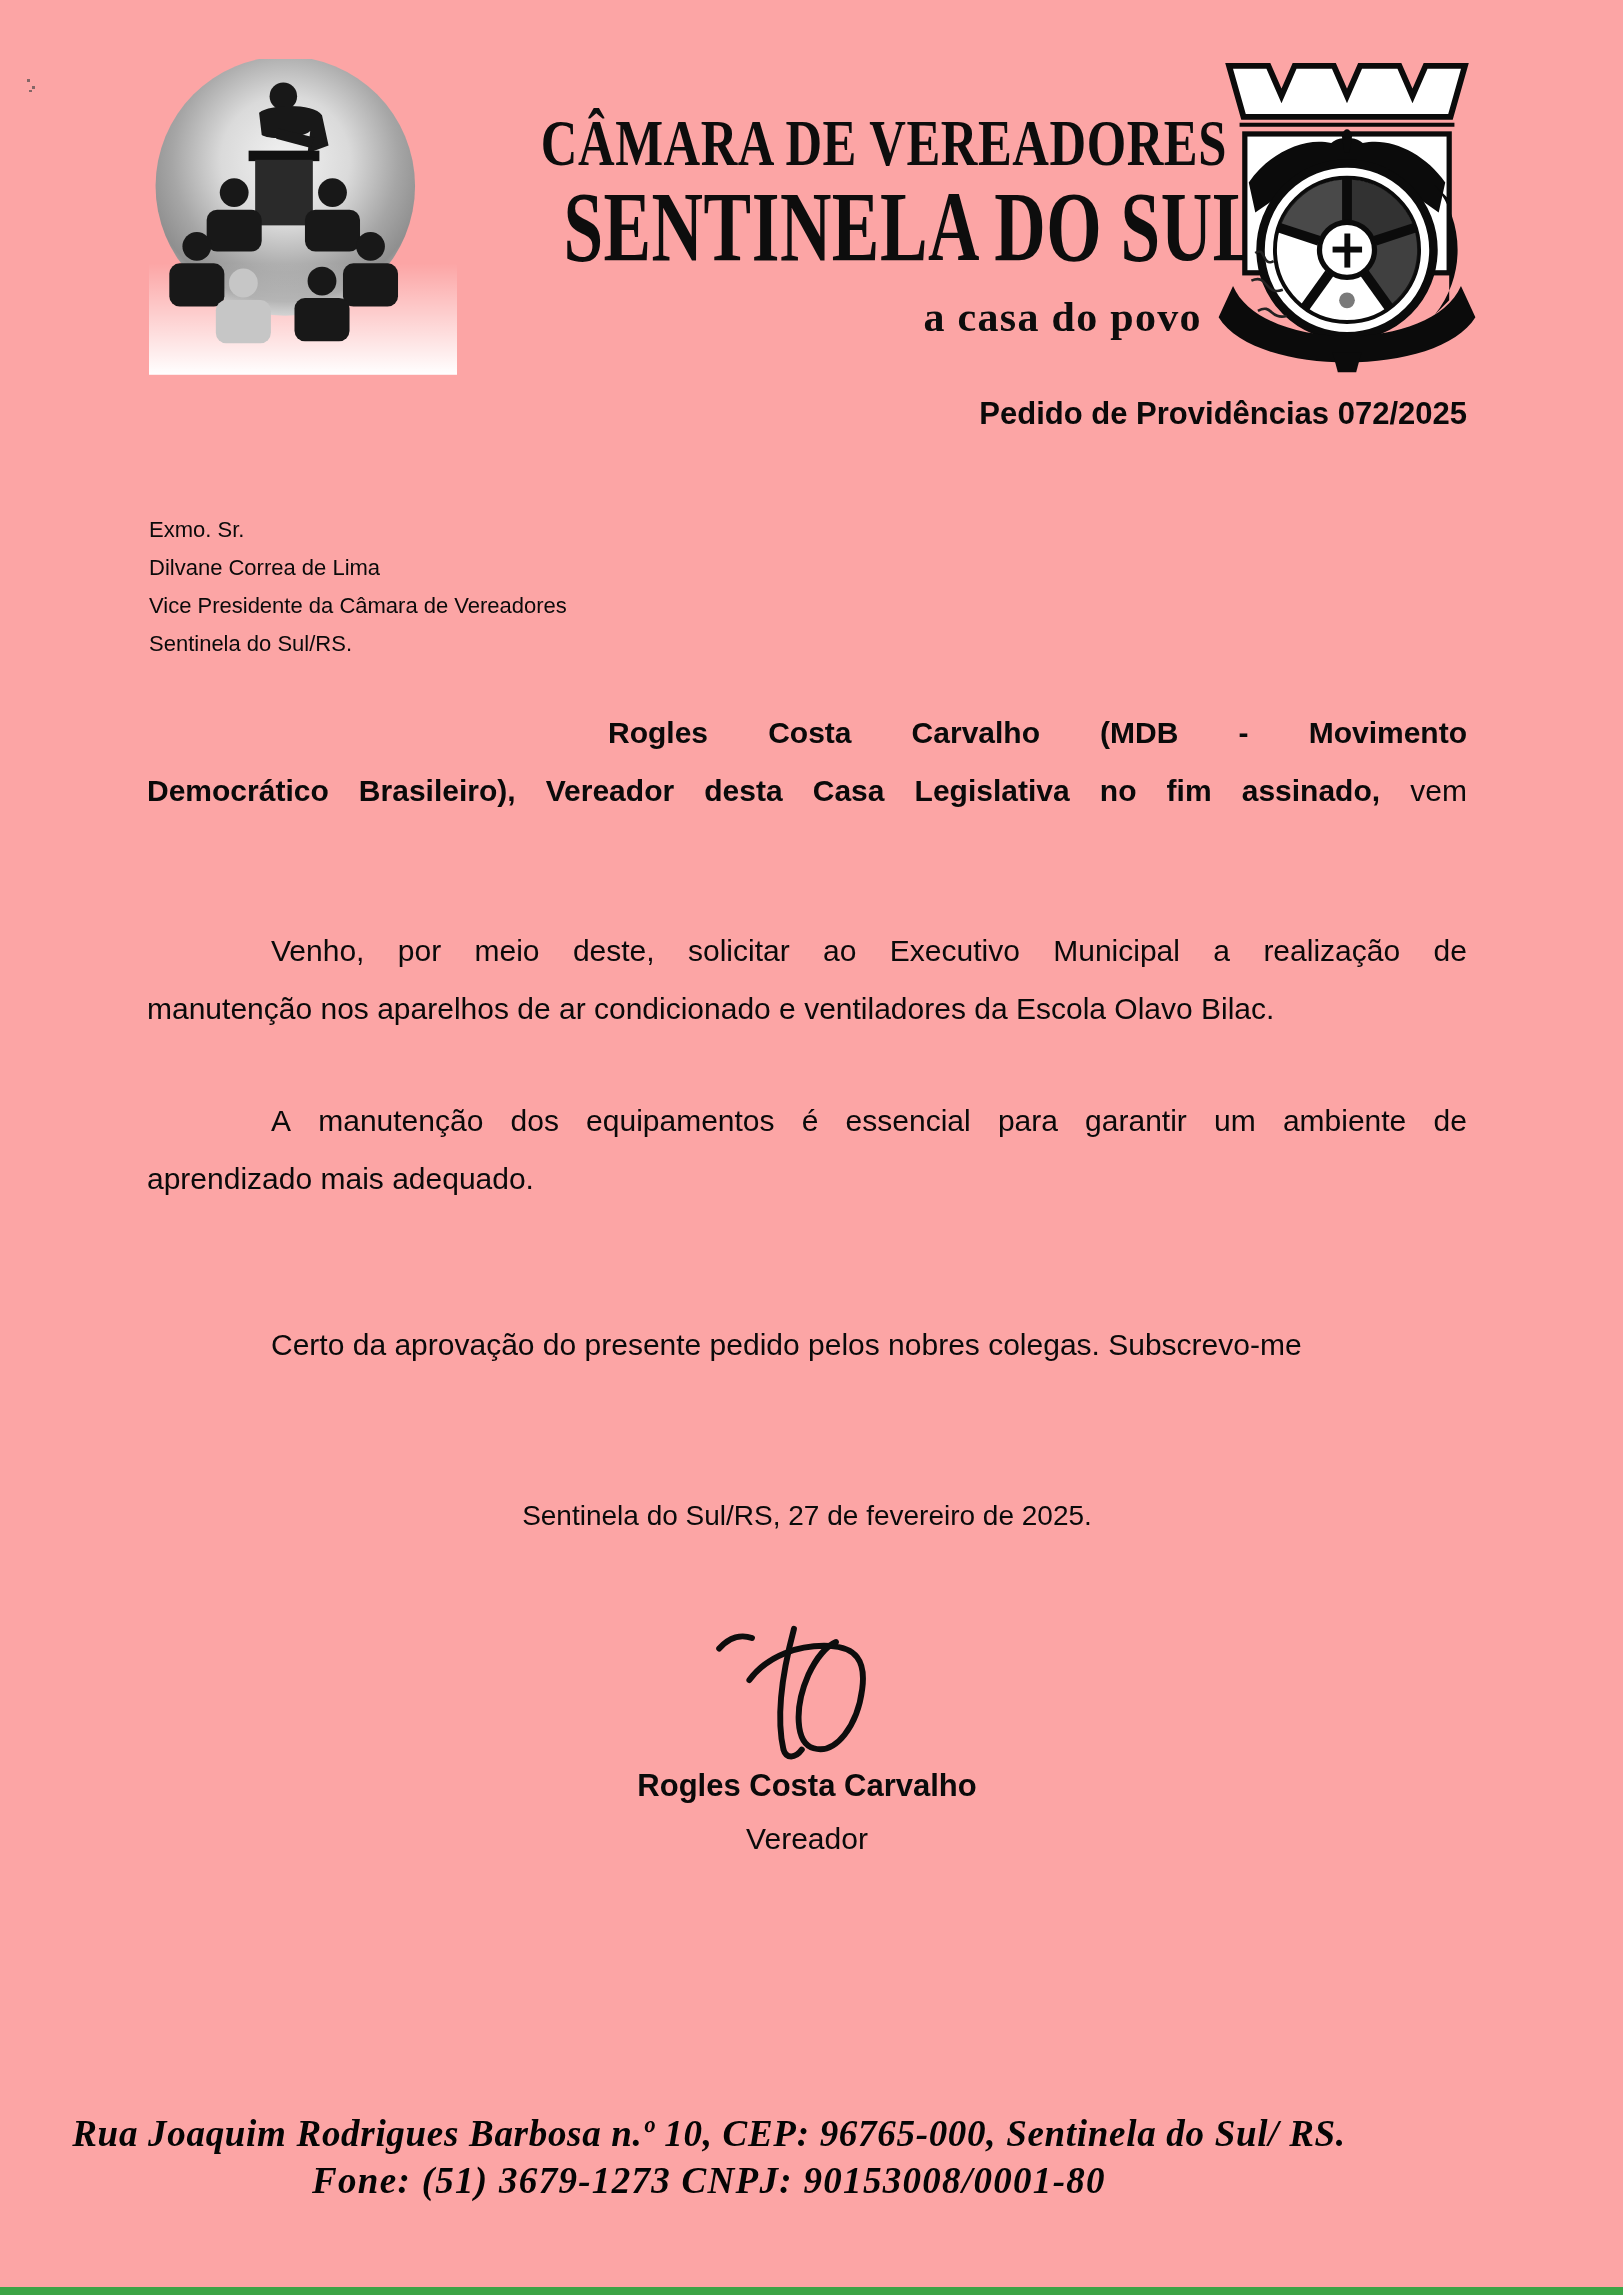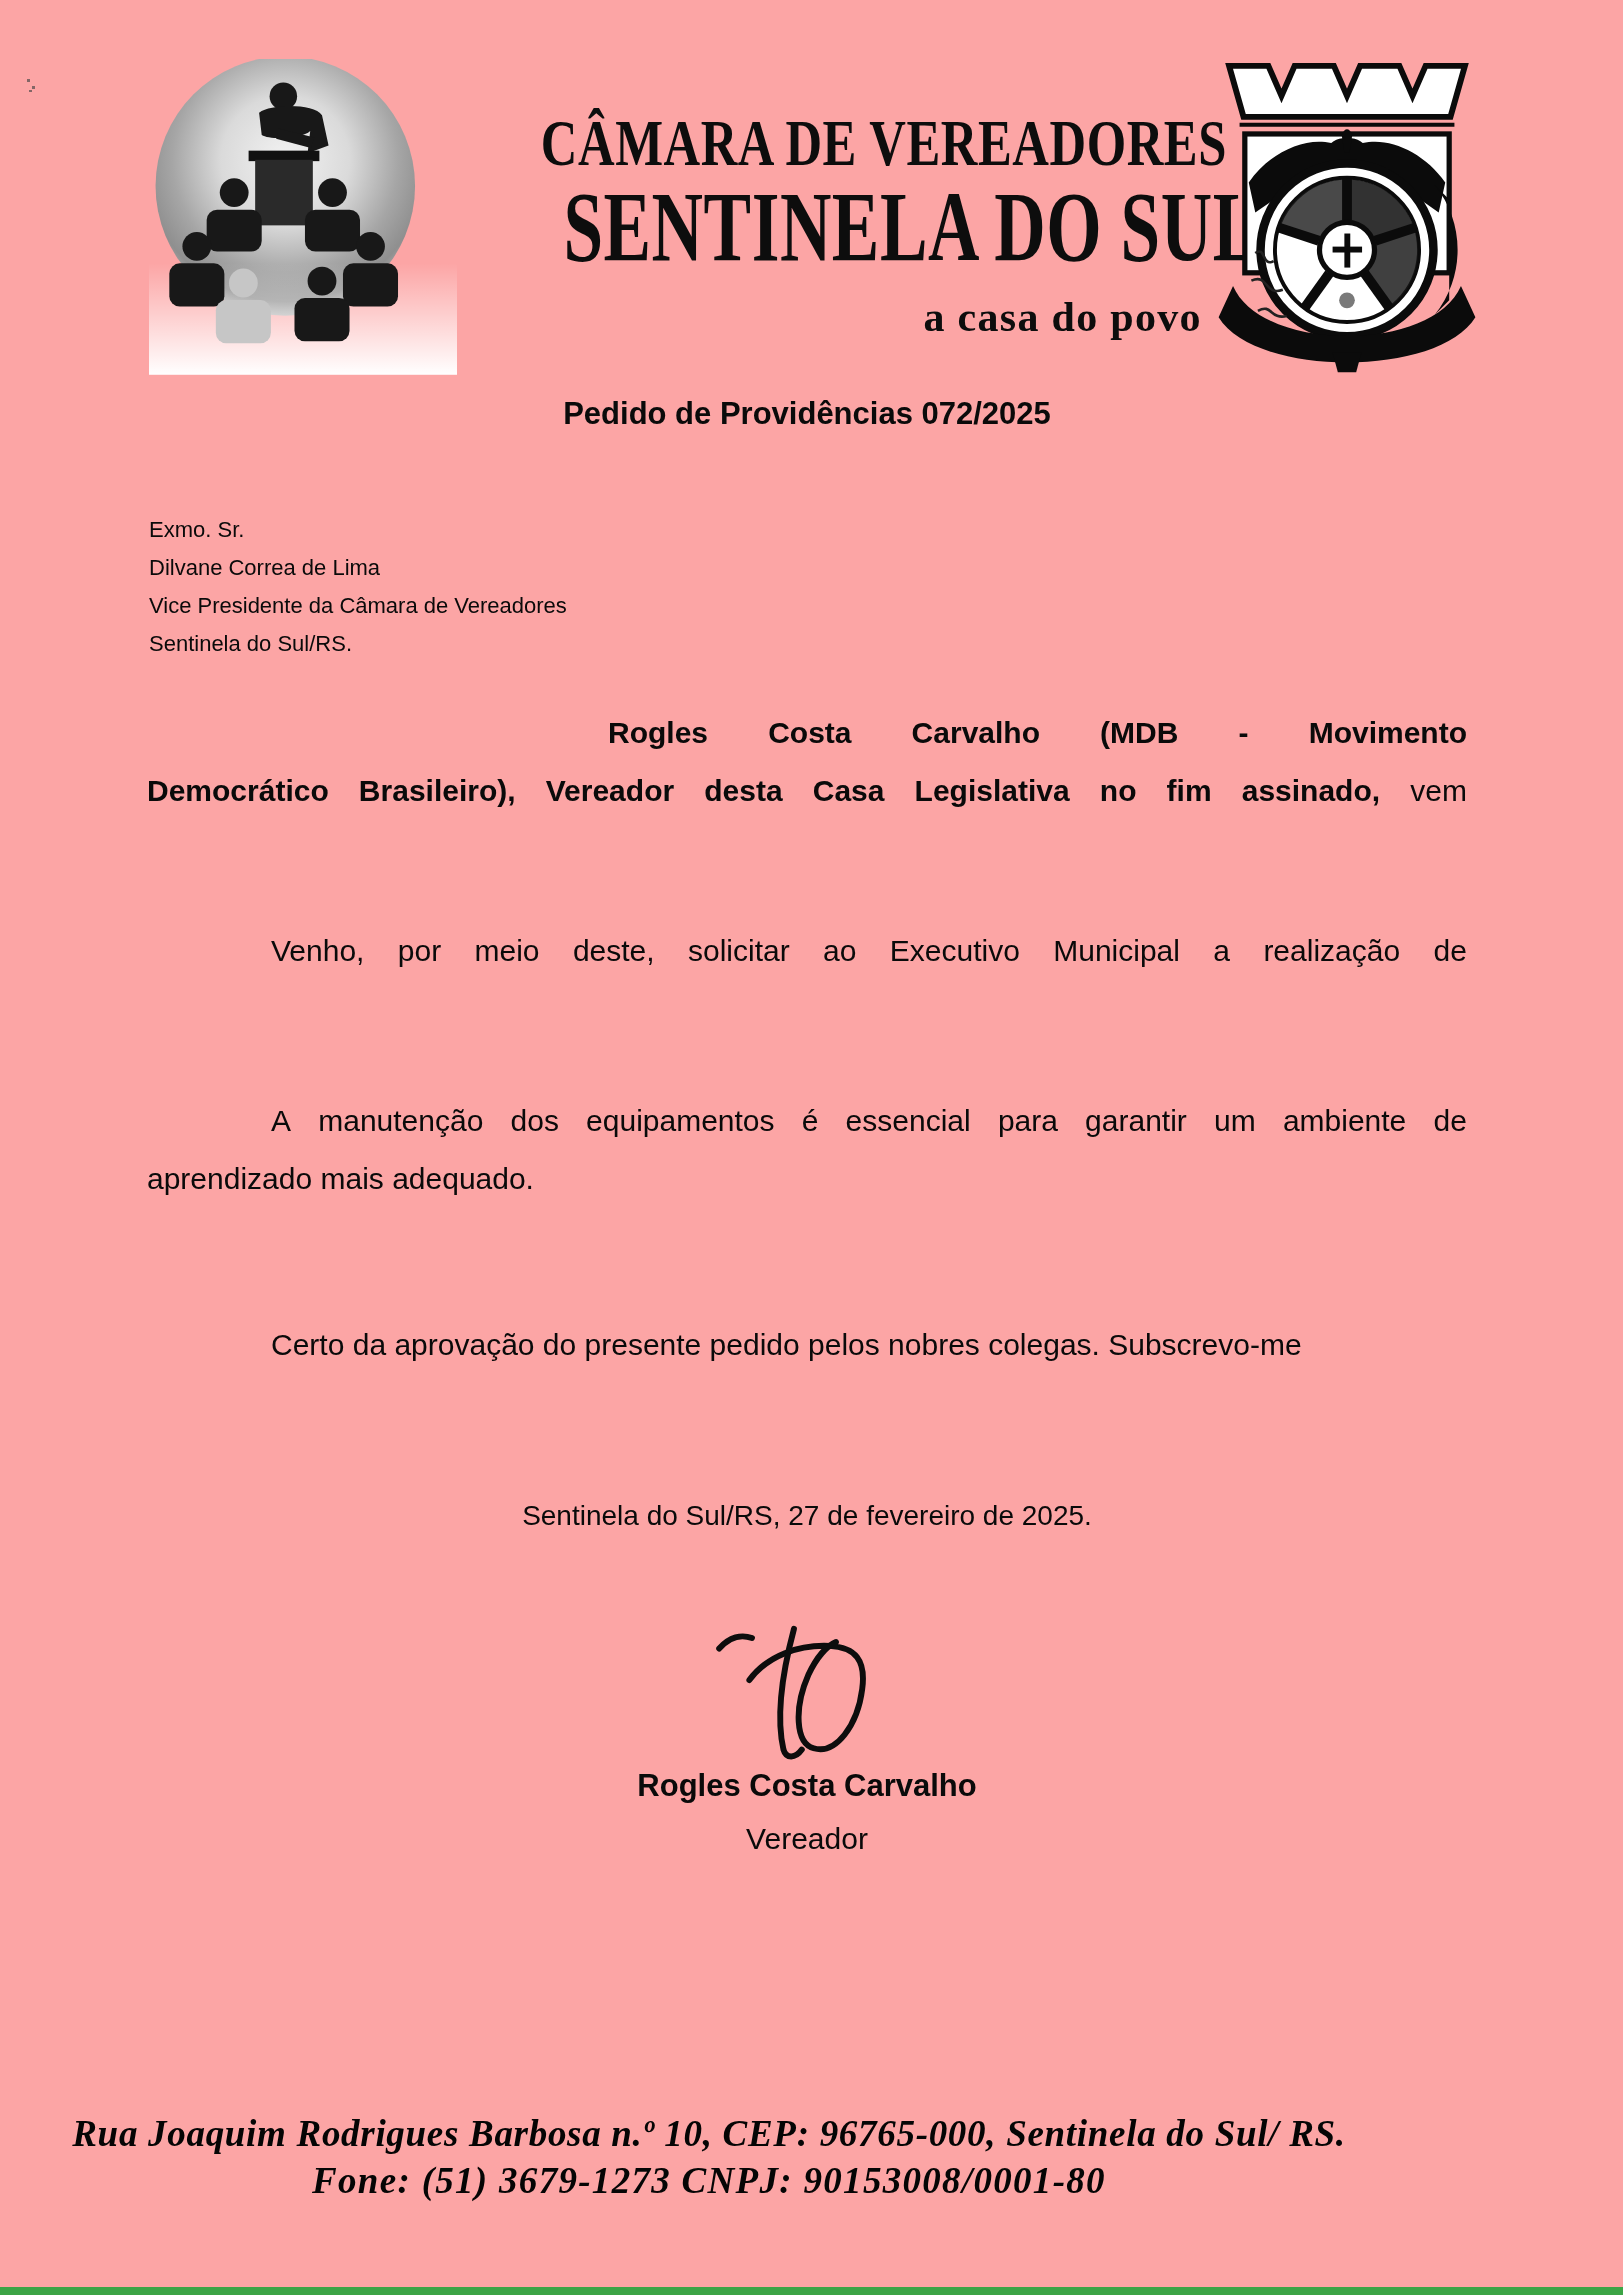--- a/index.html
+++ b/index.html
@@ -19,21 +19,21 @@
   .org2{
     font-family:"Liberation Serif",serif;font-weight:bold;font-size:99px;line-height:93px;
     transform:scaleX(.72);transform-origin:50% 0;letter-spacing:0.7px;white-space:nowrap;margin-top:3.9px;
   }
   .tagline{
     font-family:"Liberation Serif",serif;font-weight:bold;font-size:42px;line-height:43px;
     text-align:right;padding-right:9.2px;margin-top:23px;letter-spacing:1.3px;
   }
   
   .doc-title{
-    position:absolute;left:147px;top:397px;width:1320px;text-align:center;
+    position:absolute;left:147px;top:397px;width:1320px;text-align:right;
     font-size:31px;font-weight:bold;line-height:34px;
   }
   .addr{position:absolute;left:149px;top:511px;font-size:22px;line-height:38px;}
   .addr div{white-space:nowrap;}
   .para{position:absolute;left:147px;width:1320px;}
   .line{height:58px;line-height:58px;white-space:nowrap;font-size:30px;}
   .line.justify{display:flex;justify-content:space-between;align-items:center;}
   .line.justify span{display:inline-block;}
   .b{font-weight:bold;}
   .dateline{
@@ -204,20 +204,21 @@
           <span>meio</span>
           <span>deste,</span>
           <span>solicitar</span>
           <span>ao</span>
           <span>Executivo</span>
           <span>Municipal</span>
           <span>a</span>
           <span>realização</span>
           <span>de</span>
         </div>
+        <div class="line"><span>manutenção nos aparelhos de ar condicionado e ventiladores da Escola Olavo Bilac.</span></div>
       </div>
       <div class="para" style="top: 1092px;">
         <div class="line justify" style="padding-left: 124px;">
           <span>A</span>
           <span>manutenção</span>
           <span>dos</span>
           <span>equipamentos</span>
           <span>é</span>
           <span>essencial</span>
           <span>para</span>

